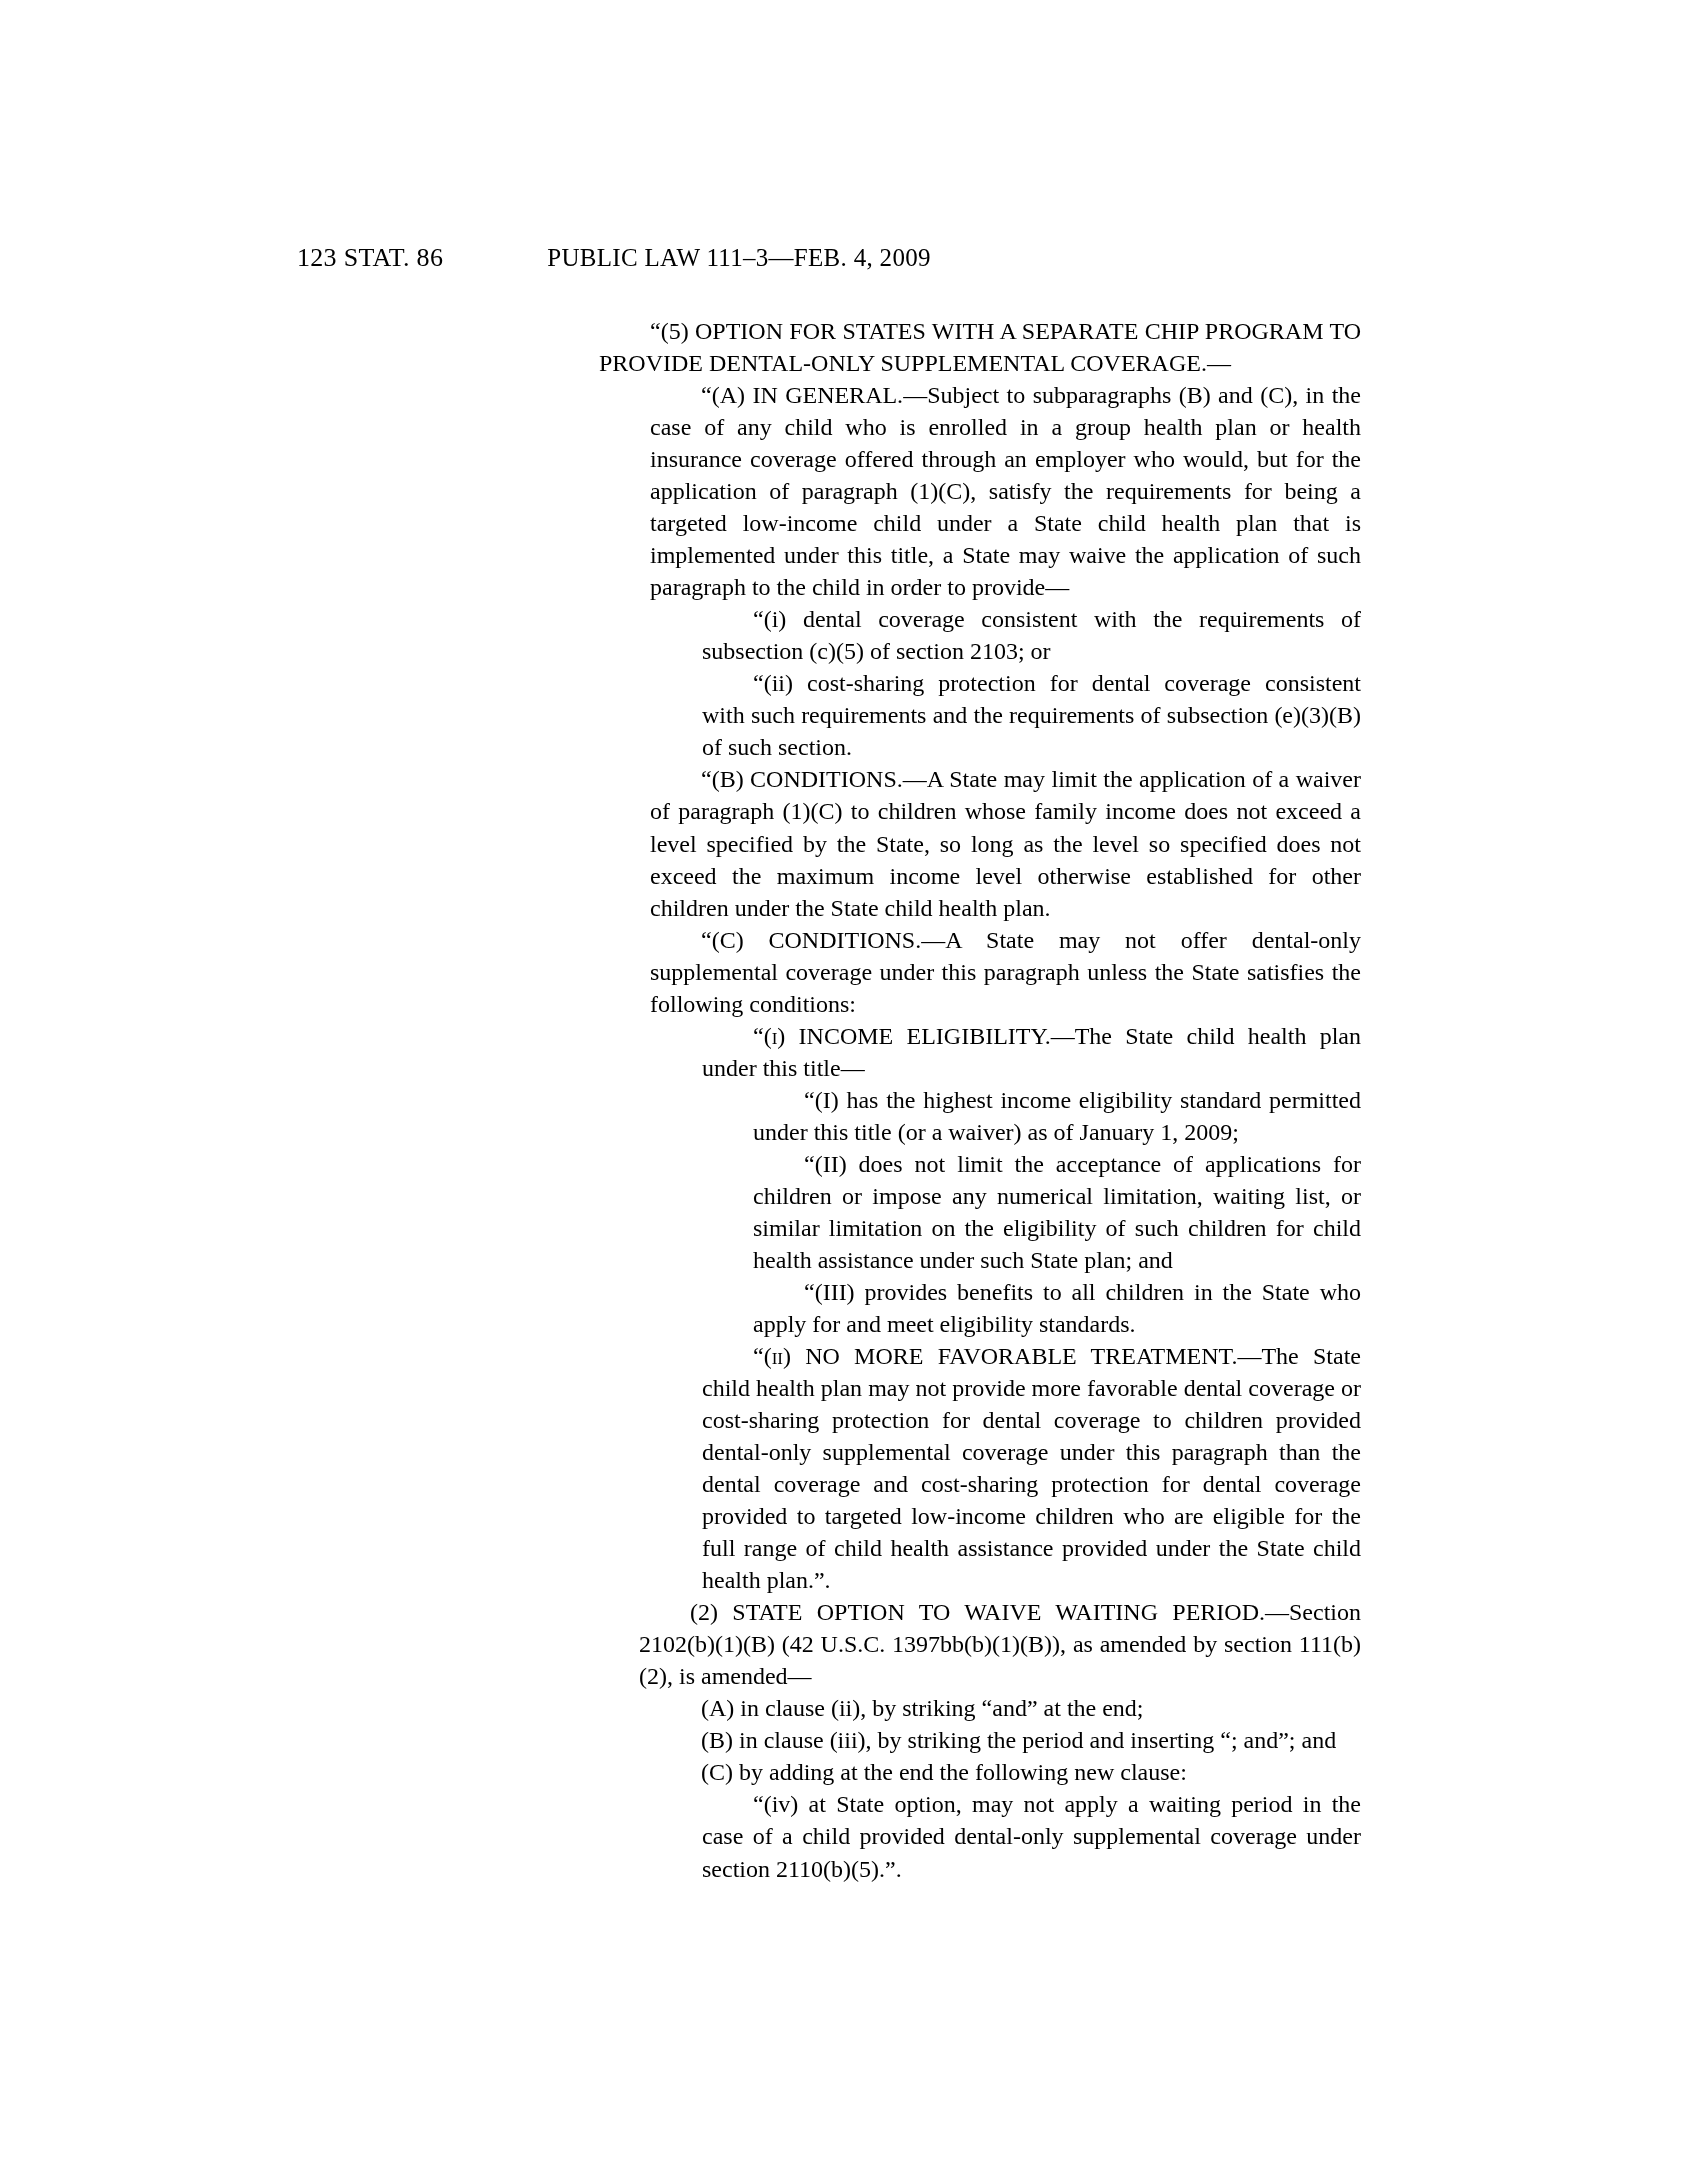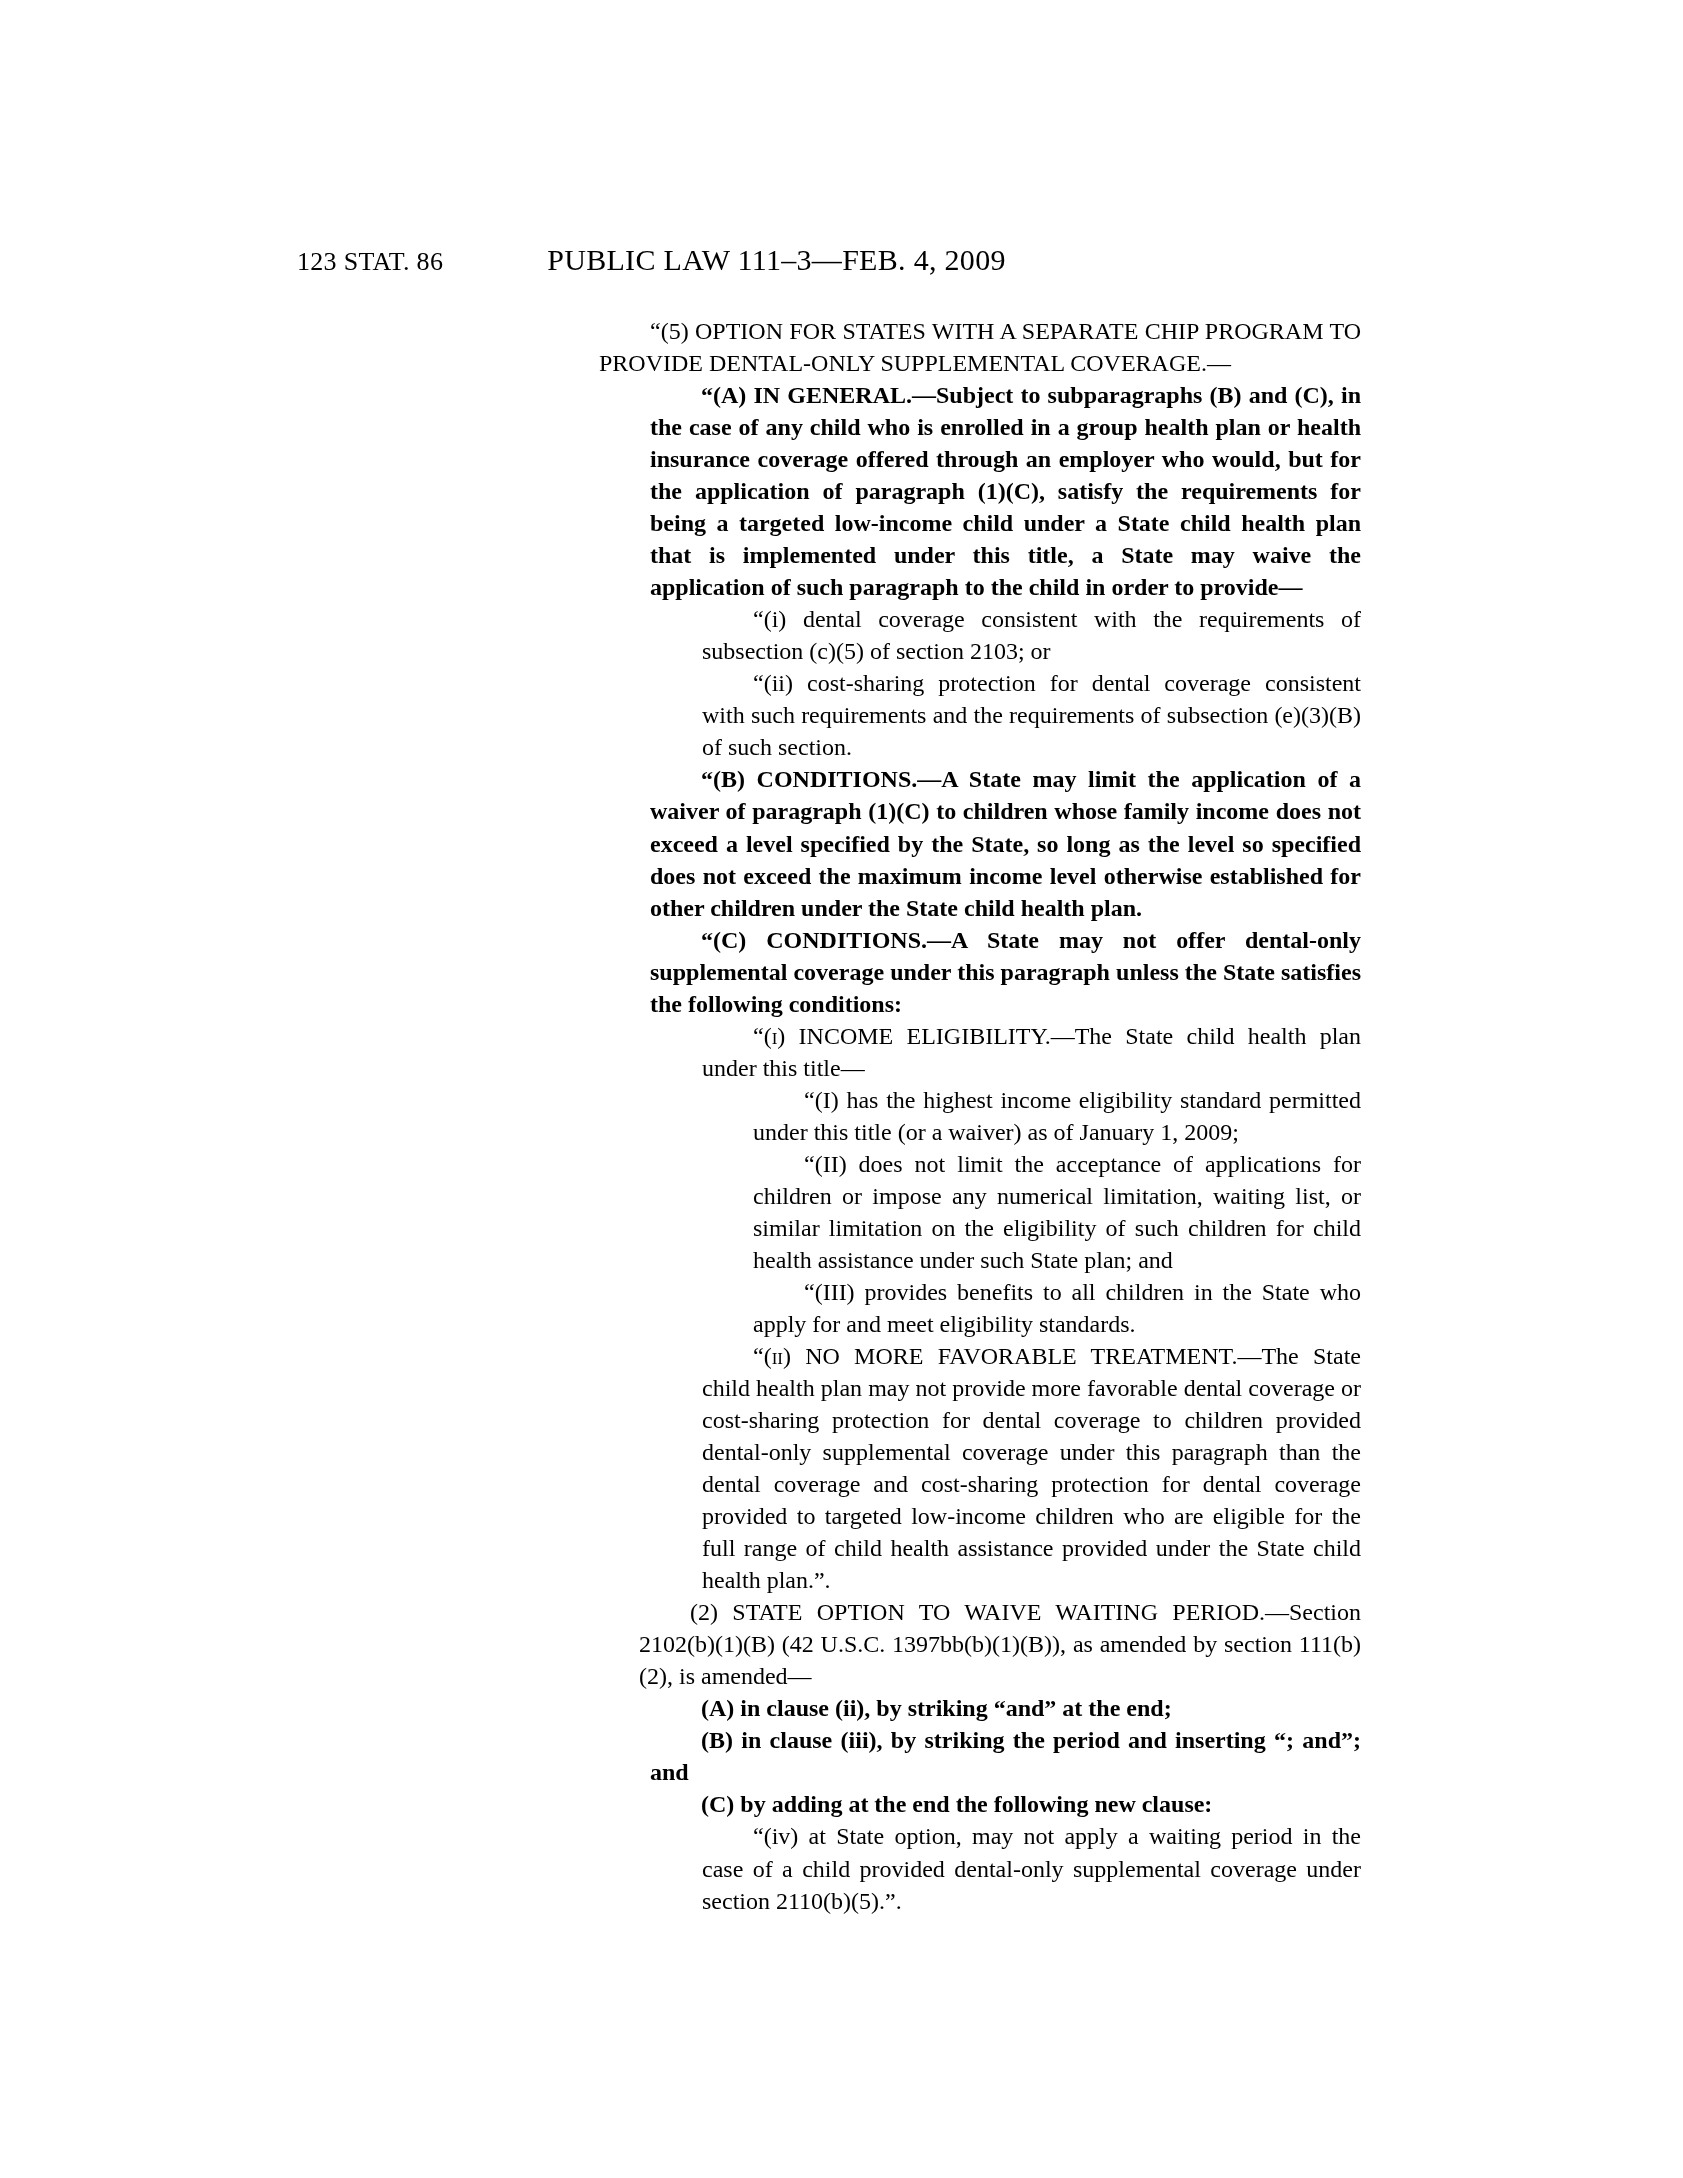--- a/index.html
+++ b/index.html
@@ -28,21 +28,21 @@
     width: 1109px;
     display: flex;
     align-items: baseline;
   }
   .header-stat {
     font-size: 26px;
     letter-spacing: 0.3px;
     white-space: nowrap;
   }
   .header-title {
-    font-size: 30px;
+    font-size: 25px;
     letter-spacing: 0.3px;
     white-space: nowrap;
     margin-left: 104px;
   }
   .body-col {
     position: absolute;
     left: 599px;
     top: 315px;
     width: 762px;
     font-size: 24px;
@@ -61,21 +61,20 @@
   .lvl-a {            
     text-indent: 51px;
   }
   .lvl-a-flush {
     text-indent: 0;
     margin-left: 40px;
   }
   .lvl-b {
     margin-left: 51px;
     text-indent: 51px;
-    font-weight: bold;
   }
   .lvl-c {
     margin-left: 103px;
     text-indent: 51px;
   }
   .lvl-d {
     margin-left: 154px;
     text-indent: 51px;
   }
   .nohyph {

